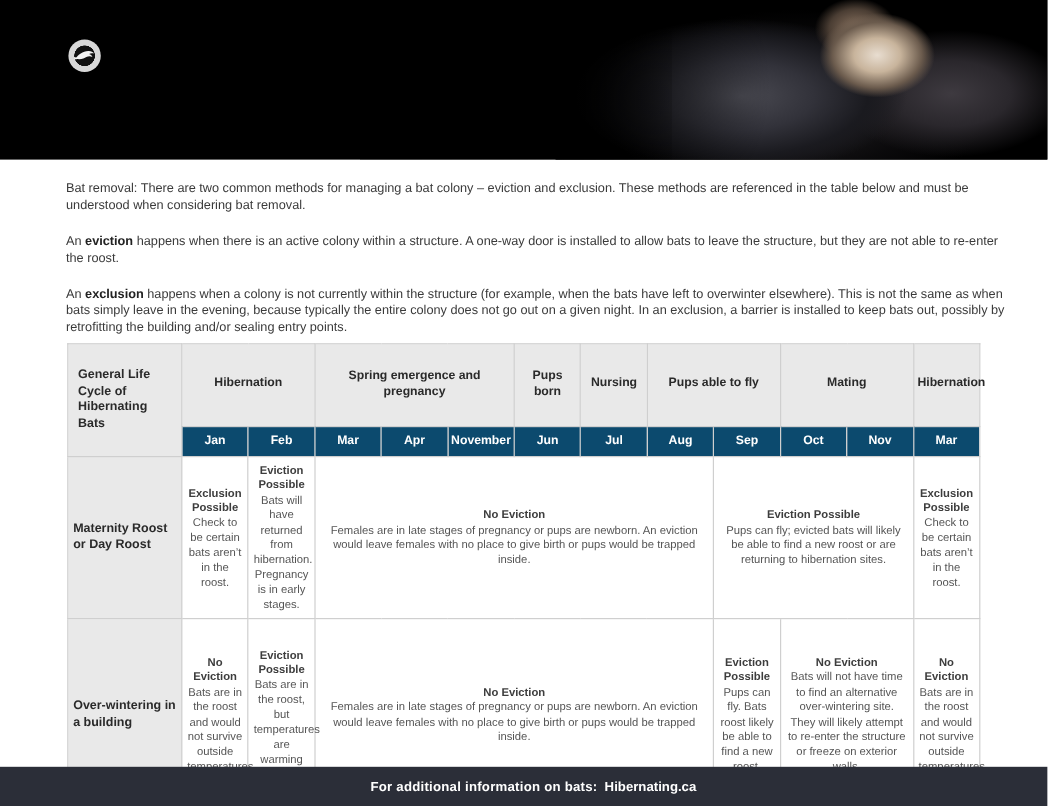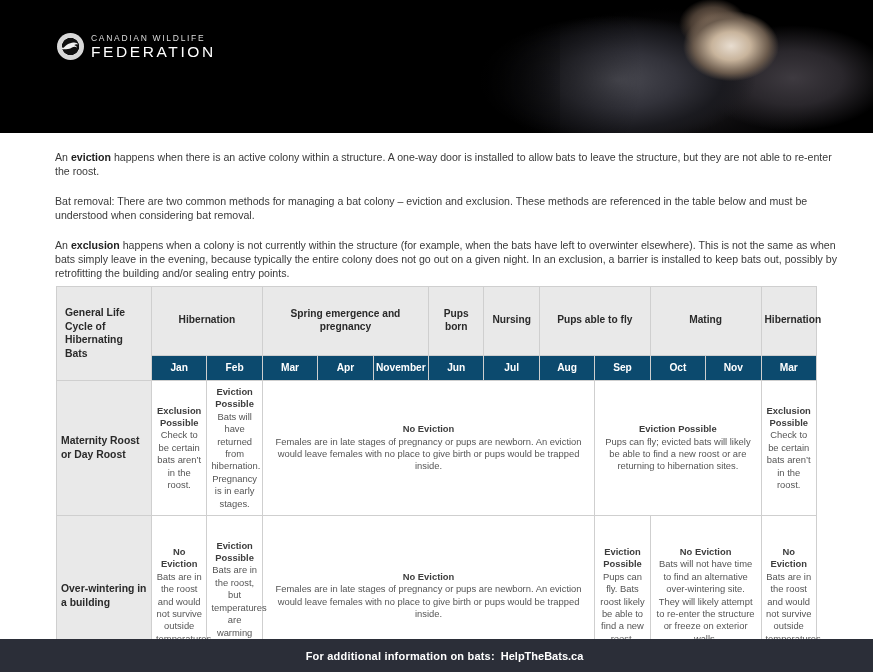--- a/index.html
+++ b/index.html
@@ -156,31 +156,27 @@
     <div class="bat-photo"></div>
     <div class="header-fade"></div>
 
     <div class="logo-block">
       <div class="logo-mark">
         <svg class="goose" viewBox="0 0 19 13">
           <path d="M2 9 C4 5.5 8 3 12.5 2.6 C14.5 2.4 16.5 3.2 17.4 4.6 C16 4.1 14.4 4.2 13.2 5 C14.6 5.4 15.6 6.3 16 7.4 C14.3 6.6 12.4 6.7 11 7.6 C9 8.9 6.2 9.9 2 9 Z" fill="#f2f2f2"></path>
           <path d="M0.6 7.4 C2.6 7.9 5 8 6.8 7.6 C5.4 9 3 9.6 0.9 9.1 Z" fill="#f2f2f2"></path>
         </svg>
       </div>
-      <div class="logo-text">
-        <div class="logo-line1">CANADIAN WILDLIFE</div>
-        <div class="logo-line2">FEDERATION</div>
-      </div>
     </div>
 
   </div>
 
   <div class="intro">
+    <p>Bat removal: There are two common methods for managing a bat colony – eviction and exclusion. These methods are referenced in the table below and must be understood when considering bat removal.</p>
     <p><span>An </span><b>eviction</b><span> happens when there is an active colony within a structure. A one-way door is installed to allow bats to leave the structure, but they are not able to re-enter the roost.</span></p>
-    <p>Bat removal: There are two common methods for managing a bat colony – eviction and exclusion. These methods are referenced in the table below and must be understood when considering bat removal.</p>
     <p><span>An </span><b>exclusion</b><span> happens when a colony is not currently within the structure (for example, when the bats have left to overwinter elsewhere). This is not the same as when bats simply leave in the evening, because typically the entire colony does not go out on a given night. In an exclusion, a barrier is installed to keep bats out, possibly by retrofitting the building and/or sealing entry points.</span></p>
   </div>
 
   <div class="tbl-wrap">
     <table class="bat">
       <colgroup id="cg">
           <col style="width: 95px;">
           <col style="width: 55.4167px;">
           <col style="width: 55.4167px;">
           <col style="width: 55.4167px;">
@@ -268,16 +264,16 @@
               <span class="cell-title">No Eviction</span>
               <span class="cell-body">Bats are in the roost and would not survive outside temperatures.</span>
             </td>
           </tr>
         </tbody>
     </table>
   </div>
 
   <div class="footer">
     <span class="footer-text">For additional information on bats:</span>
-    <a class="footer-link" href="#">HelpTheBats.ca</a>
+    <a class="footer-link" href="#">Hibernating.ca</a>
   </div>
 
 </div>
 
 </body></html>

